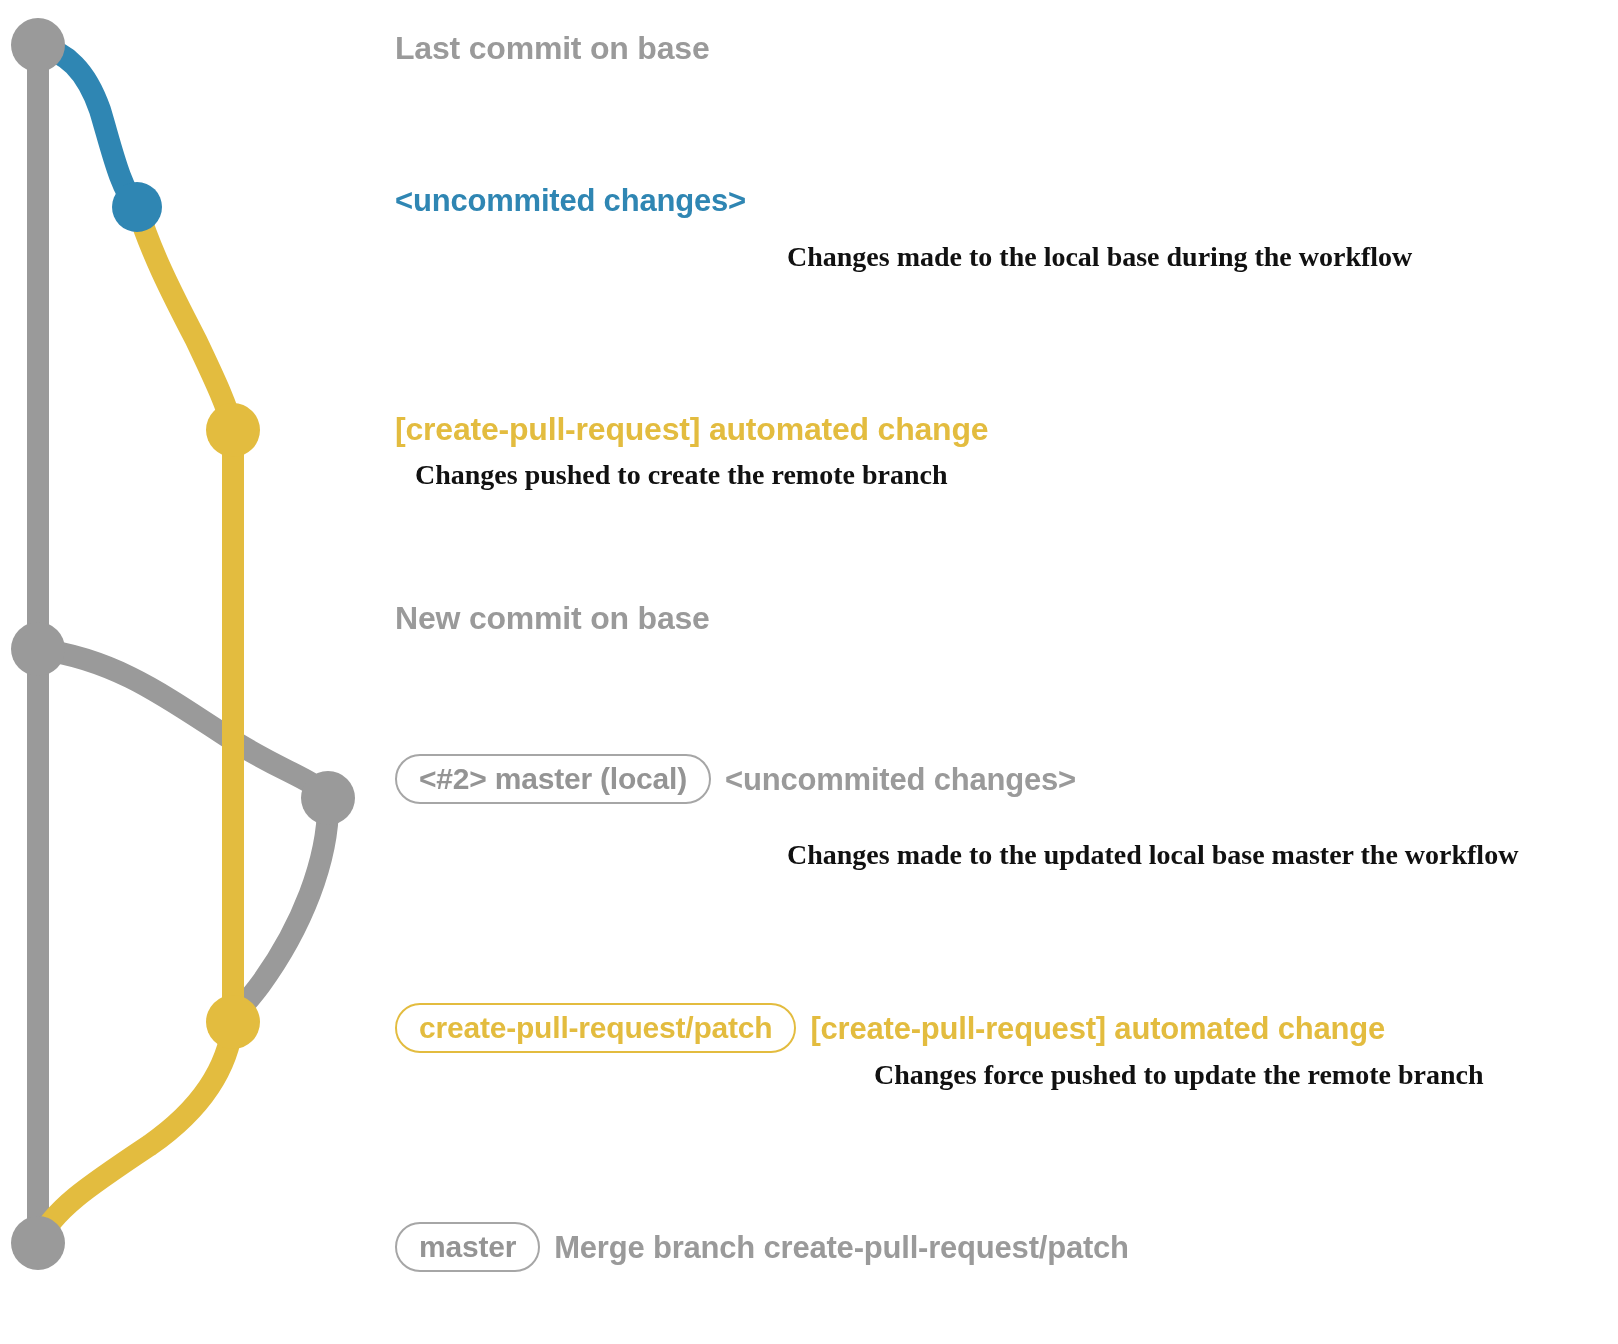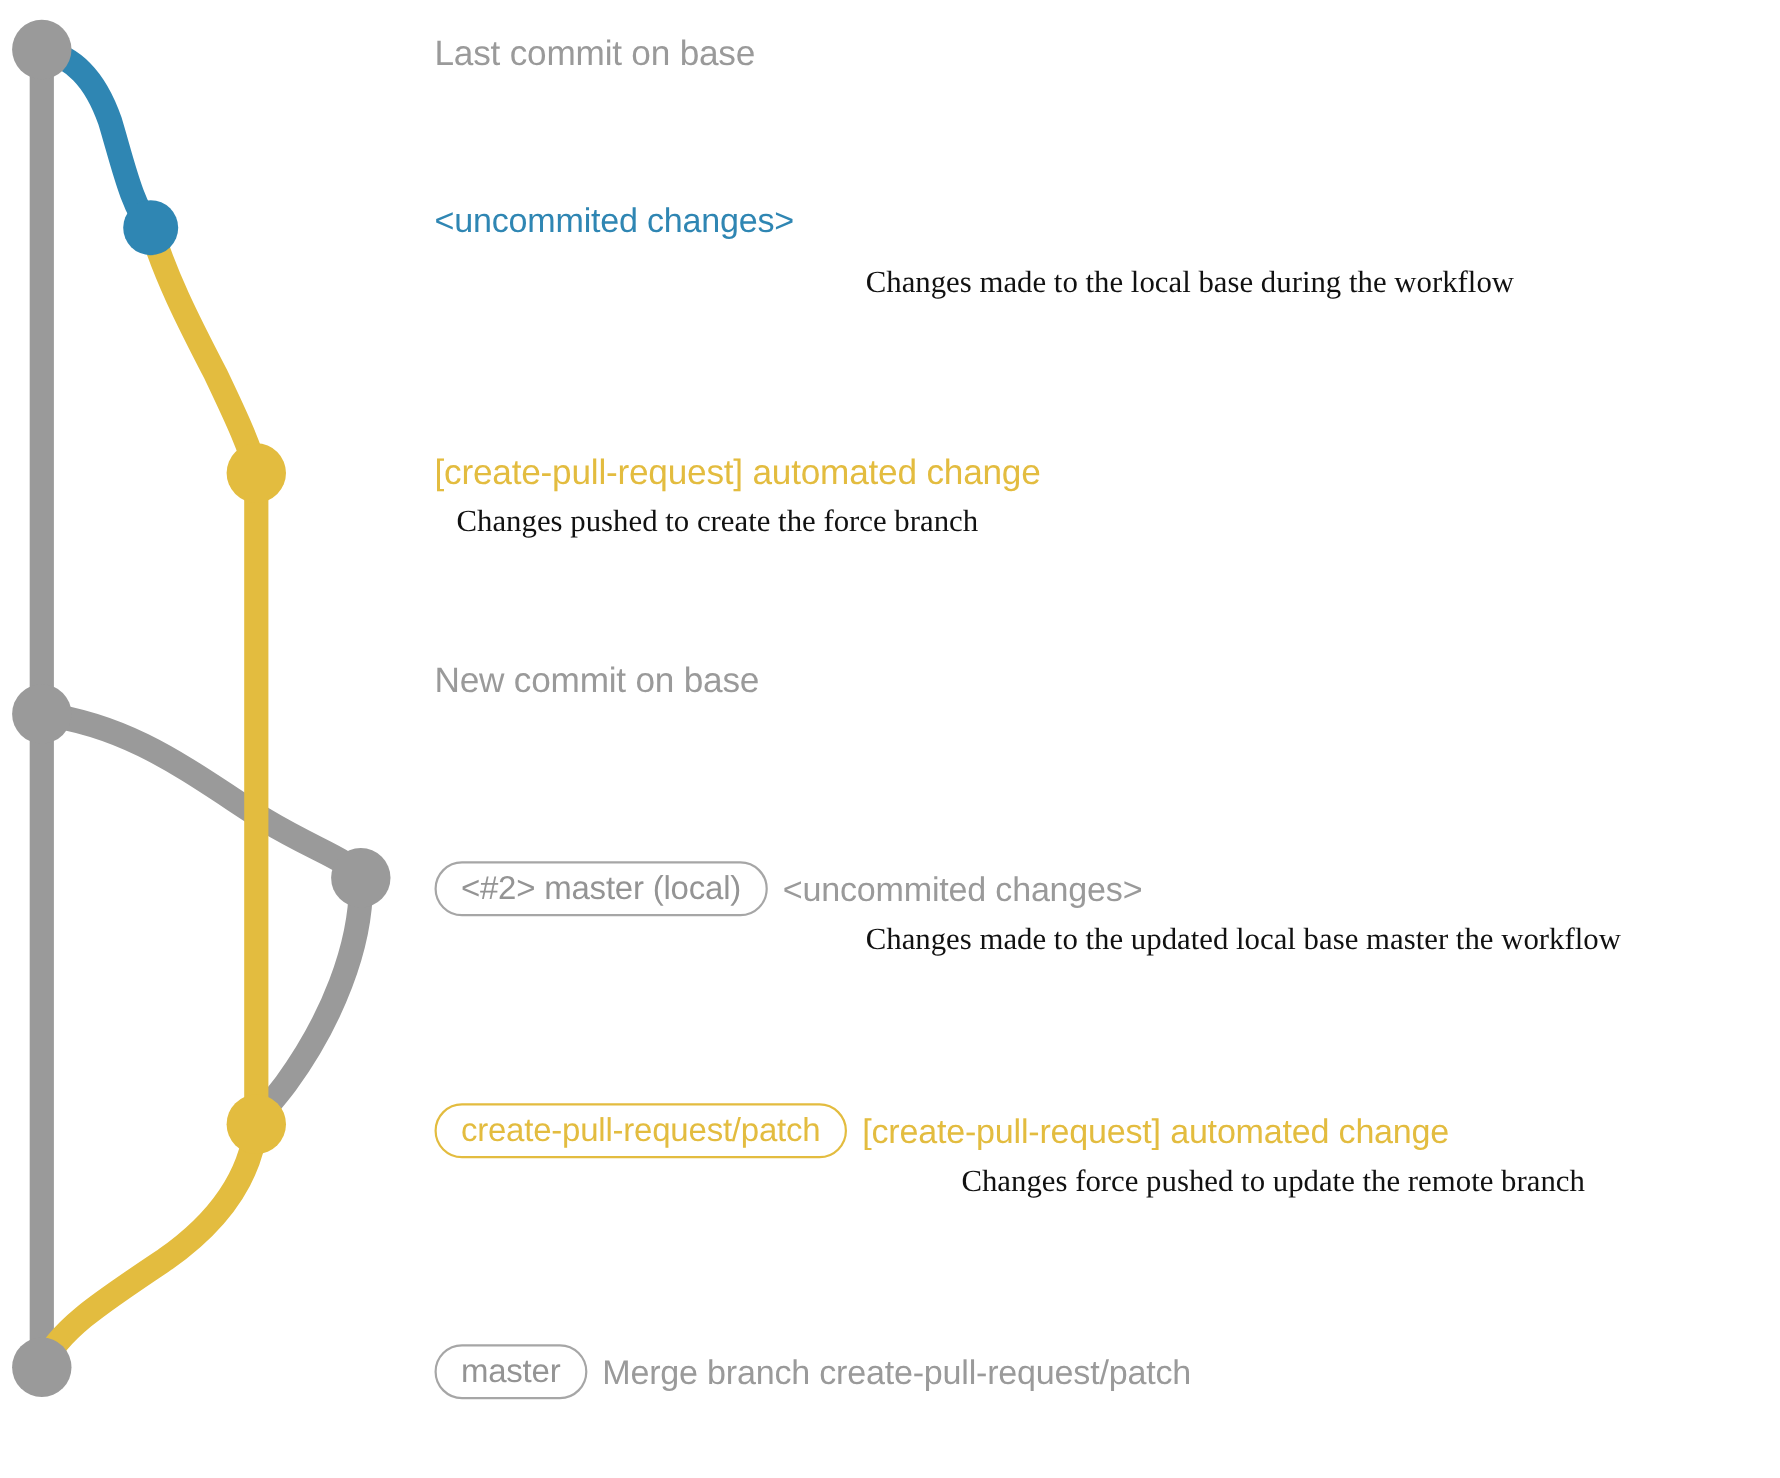--- a/index.html
+++ b/index.html
@@ -26,20 +26,21 @@
     height: 1344px;
   }
 
   
   #annotations {
     position: absolute;
     left: 0;
     top: 0;
     width: 1378px;
     height: 1344px;
+    font-weight: bold;
   }
 
   .row {
     position: absolute;
     left: 395px;
     display: block;
   }
 
   .row-main {
     display: flex;
@@ -85,21 +86,21 @@
     font-size: 28px;
     line-height: 1;
     color: #111111;
   }
 
   
   #row-last-commit   { top: 32px; }
   #row-local-1       { top: 185px; }
   #row-automated-1   { top: 413px; }
   #row-new-commit    { top: 602px; }
-  #row-local-2       { top: 783px; }
+  #row-local-2       { top: 754px; }
   #row-patch         { top: 1003px; }
   #row-master        { top: 1222px; }
 
   
   #note-local-1     { left: 787px;  top: 243px; }
   #note-automated-1 { left: 415px;  top: 461px; }
   #note-local-2     { left: 787px;  top: 841px; }
   #note-patch       { left: 874px;  top: 1061px; }
 
   
@@ -149,21 +150,21 @@
       <span class="subject blue">&lt;uncommited changes&gt;</span>
     </div>
   </div>
   <div class="note" id="note-local-1">Changes made to the local base during the workflow</div>
 
   <div class="row text-only" id="row-automated-1">
     <div class="row-main">
       <span class="subject yellow">[create-pull-request] automated change</span>
     </div>
   </div>
-  <div class="note" id="note-automated-1">Changes pushed to create the force branch</div>
+  <div class="note" id="note-automated-1">Changes pushed to create the remote branch</div>
 
   <div class="row text-only" id="row-new-commit">
     <div class="row-main">
       <span class="subject gray">New commit on base</span>
     </div>
   </div>
 
   <div class="row" id="row-local-2">
     <div class="row-main">
       <span class="pill gray">&lt;#2&gt; master (local)</span>

